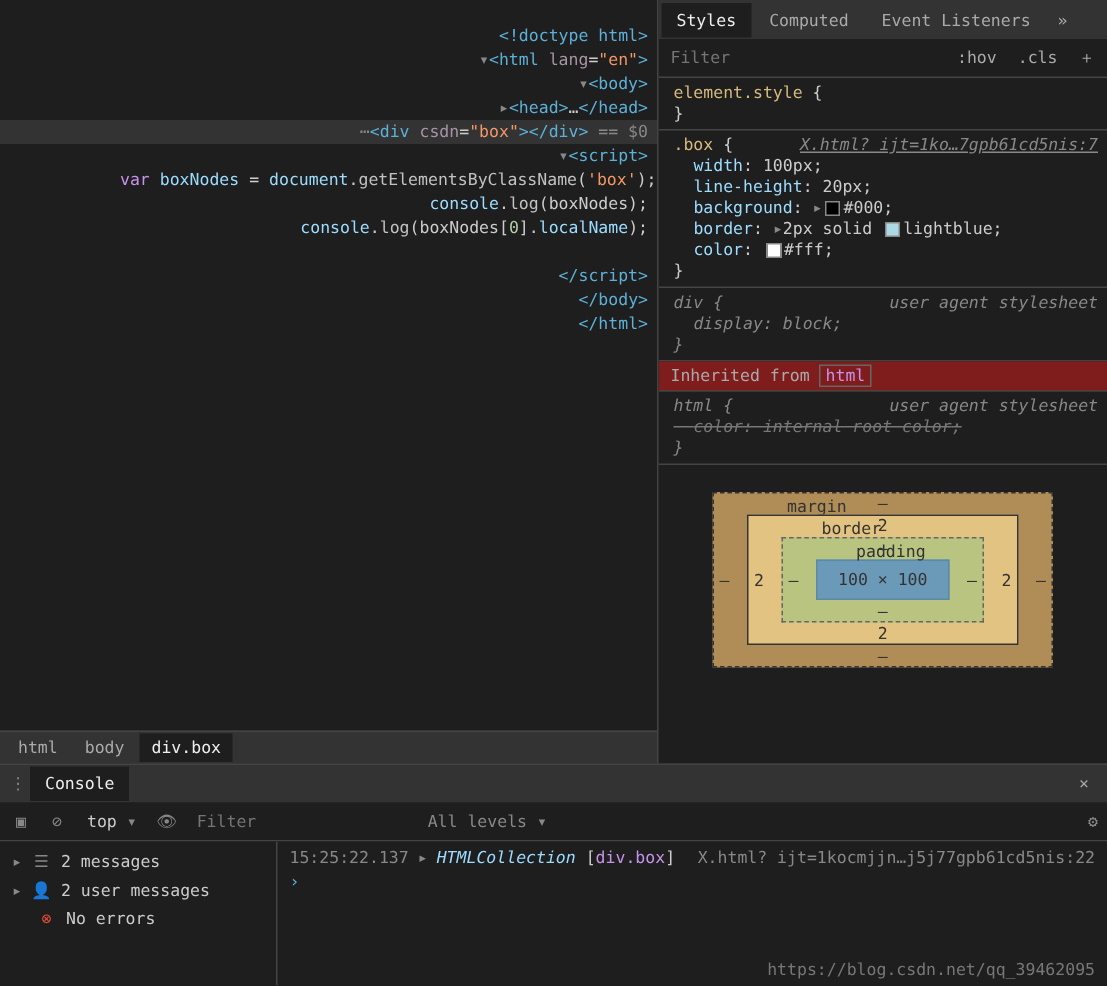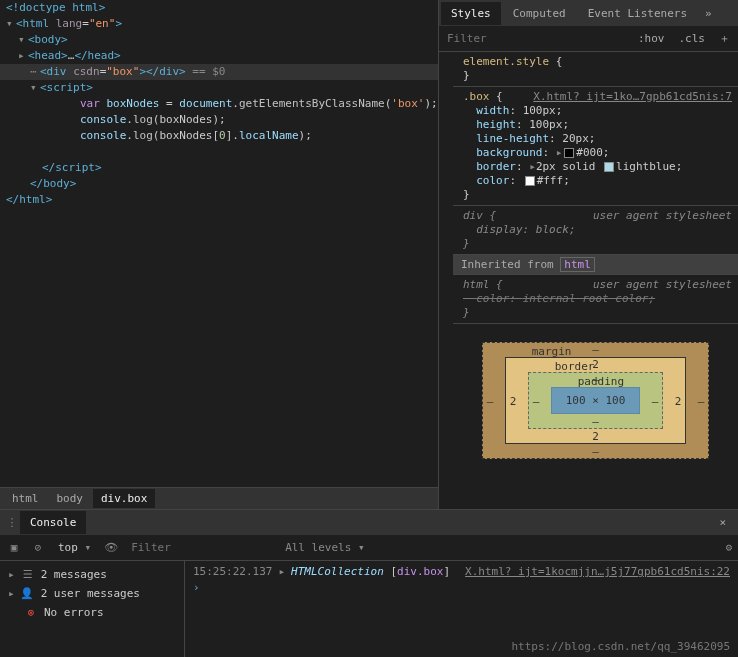--- a/index.html
+++ b/index.html
@@ -1,19 +1,19 @@
 <!DOCTYPE html>
 <html><head>
 <meta charset="utf-8">
 <style>
 * { margin: 0; padding: 0; box-sizing: border-box; font-family: Menlo, Consolas, monospace; font-size: 11px; }
 body { background: #1e1e1e; color: #ccc; width: 738px; height: 657px; overflow: hidden; display: flex; flex-direction: column; }
 .top-split { display: flex; height: 509px; }
 .dom-panel { width: 438px; background: #1e1e1e; display: flex; flex-direction: column; }
-.dom-tree { flex: 1; padding: 0 0; line-height: 16px; overflow: hidden; }
+.dom-tree { flex: 1; padding: 16px 0; line-height: 16px; overflow: hidden; text-align: right; }
 .dom-line { padding: 0 6px; white-space: pre; }
 .dom-line.sel { background: #333; position: relative; }
 .dom-line.sel::after { content: attr(data-after); color: #888; position: absolute; right: 6px; }
 .arrow { color: #888; display: inline-block; width: 10px; }
 .dots { color: #888; display: inline-block; width: 10px; }
 .tag { color: #5db0d7; }
 .attr { color: #a894a6; }
 .val { color: #f29766; }
 .kw { color: #c792ea; }
 .id { color: #9cdcfe; }
@@ -29,32 +29,32 @@
 .crumb { padding: 3px 8px; color: #aaa; cursor: pointer; }
 .crumb.active { background: #1e1e1e; color: #eee; }
 .styles-panel { flex: 1; background: #1e1e1e; border-left: 1px solid #444; display: flex; flex-direction: column; overflow: hidden; justify-content: flex-end; }
 .tabs { background: #333; display: flex; align-items: center; height: 26px; padding: 0 2px; gap: 2px; }
 .tab { padding: 5px 10px; color: #aaa; cursor: pointer; }
 .tab.active { background: #1e1e1e; color: #eee; }
 .tab-more { color: #aaa; padding: 0 6px; }
 .filter-row { display: flex; align-items: center; height: 26px; border-bottom: 1px solid #444; padding: 0 4px; gap: 6px; }
 .filter-row input { background: transparent; border: none; color: #ccc; outline: none; flex: 1; padding: 0 4px; font-family: inherit; font-size: 11px; }
 .filter-btn { color: #aaa; padding: 0 4px; cursor: pointer; }
-.rules { flex: 1; overflow: auto; margin-left: 14px; }
+.rules { flex: 1; overflow: auto; }
 .rule-block { border-bottom: 1px solid #444; padding: 3px 6px 3px 10px; line-height: 14px; }
 .rule-hdr { display: flex; justify-content: space-between; }
-.rule-link { color: #888; text-decoration: underline; }
+.rule-link { color: #888; text-decoration: underline; font-style: italic; }
 .rule-ua { color: #888; font-style: italic; }
 .sel-c { color: #d7ba7d; }
 .prop { color: #9cdcfe; }
 .propv { color: #ccc; }
 .swatch { display: inline-block; width: 10px; height: 10px; border: 1px solid #888; vertical-align: middle; margin: 0 2px; }
 .tri { color: #888; }
 .strike { text-decoration: line-through; color: #777; font-style: italic; }
-.inherit-hdr { background: #404040; padding: 3px 8px; color: #aaa; border-bottom: 1px solid #444; }
+.inherit-hdr { background: #7f1d1d; padding: 3px 8px; color: #aaa; border-bottom: 1px solid #444; }
 .inherit-hdr .tagref { border: 1px solid #666; padding: 0 3px; color: #c792ea; }
 .box-model { background: #1e1e1e; padding: 18px 0 10px; display: flex; justify-content: center; }
 .bm-margin { background: #b08d57; border: 1px dashed #333; padding: 14px 22px 14px 22px; color: #333; position: relative; }
 .bm-border { background: #e3c381; border: 1px solid #333; padding: 14px 22px; position: relative; }
 .bm-padding { background: #b8c480; border: 1px dashed #666; padding: 14px 22px; position: relative; }
 .bm-content { background: #6a9ab8; border: 1px solid #5a8aa8; padding: 6px 14px; color: #333; }
 .bm-lbl { position: absolute; top: 2px; left: 6px; padding-left: 43px; }
 .bm-top,.bm-bot { position: absolute; left: 50%; transform: translateX(-50%); }
 .bm-top { top: 0; } .bm-bot { bottom: 0; }
 .bm-l,.bm-r { position: absolute; top: 50%; transform: translateY(-50%); }
@@ -76,21 +76,21 @@
 .ico-msg { color: #888; }
 .ico-user { color: #888; }
 .ico-err { color: #e74c3c; }
 .console-main { flex: 1; padding: 2px 0; position: relative; }
 .log-row { display: flex; padding: 1px 8px; gap: 6px; line-height: 16px; }
 .log-ts { color: #888; }
 .log-arr { color: #888; }
 .log-obj { color: #9cdcfe; font-style: italic; }
 .log-punc { color: #ccc; }
 .log-tag { color: #c792ea; }
-.log-link { color: #888; margin-left: auto; text-decoration: underline; }
+.log-link { color: #888; margin-left: auto; }
 .log-prompt { color: #5db0d7; padding: 0 8px; }
 .watermark { position: absolute; right: 8px; bottom: 4px; color: #777; font-size: 11px; }
 </style>
 </head>
 <body>
 
 <div class="top-split">
   <div class="dom-panel">
     <div class="dom-tree">
       <div class="dom-line"><span class="tag">&lt;!doctype html&gt;</span></div>
@@ -131,21 +131,20 @@
       <div class="rule-block">
         <div><span class="sel-c">element.style</span><span> {</span></div>
         <div><span>}</span></div>
       </div>
       <div class="rule-block">
         <div class="rule-hdr">
             <span><span class="sel-c">.box</span><span> {</span></span>
             <span class="rule-link">X.html? ijt=1ko…7gpb61cd5nis:7</span>
           </div>
         <div>&nbsp;&nbsp;<span class="prop">width</span>: <span class="propv">100px</span>;</div>
-        <div>&nbsp;&nbsp;<span class="prop">height</span>: <span class="propv">100px</span>;</div>
         <div>&nbsp;&nbsp;<span class="prop">line-height</span>: <span class="propv">20px</span>;</div>
         <div>&nbsp;&nbsp;<span class="prop">background</span>: <span class="tri">▸</span><span class="swatch" style="background:#000"></span><span class="propv">#000</span>;</div>
         <div>&nbsp;&nbsp;<span class="prop">border</span>: <span class="tri">▸</span><span class="propv">2px solid </span><span class="swatch" style="background:lightblue"></span><span class="propv">lightblue</span>;</div>
         <div>&nbsp;&nbsp;<span class="prop">color</span>: <span class="swatch" style="background:#fff"></span><span class="propv">#fff</span>;</div>
         <div><span>}</span></div>
       </div>
       <div class="rule-block">
         <div class="rule-hdr">
             <span><span class="rule-ua">div</span><span class="rule-ua"> {</span></span>
             <span class="rule-ua">user agent stylesheet</span>

